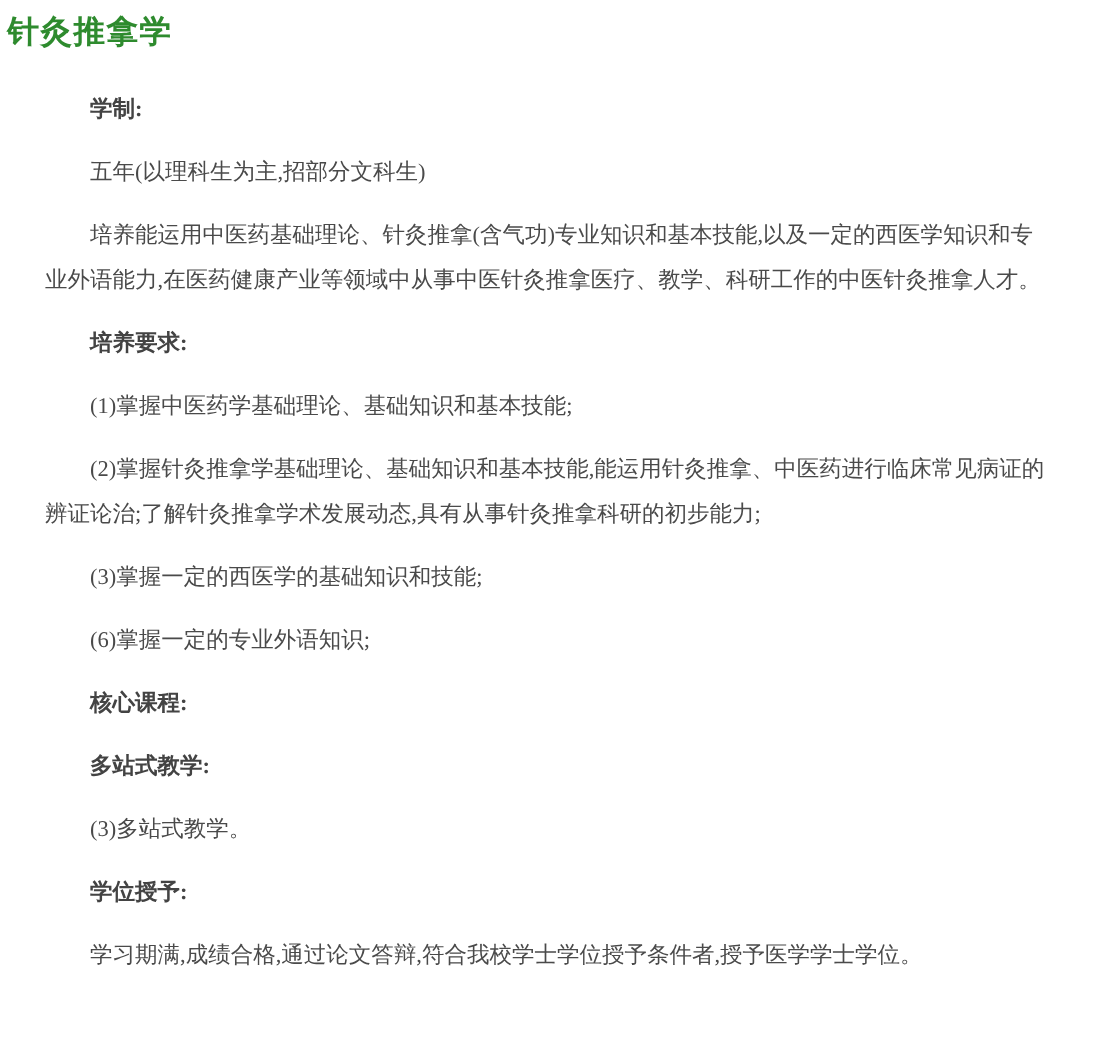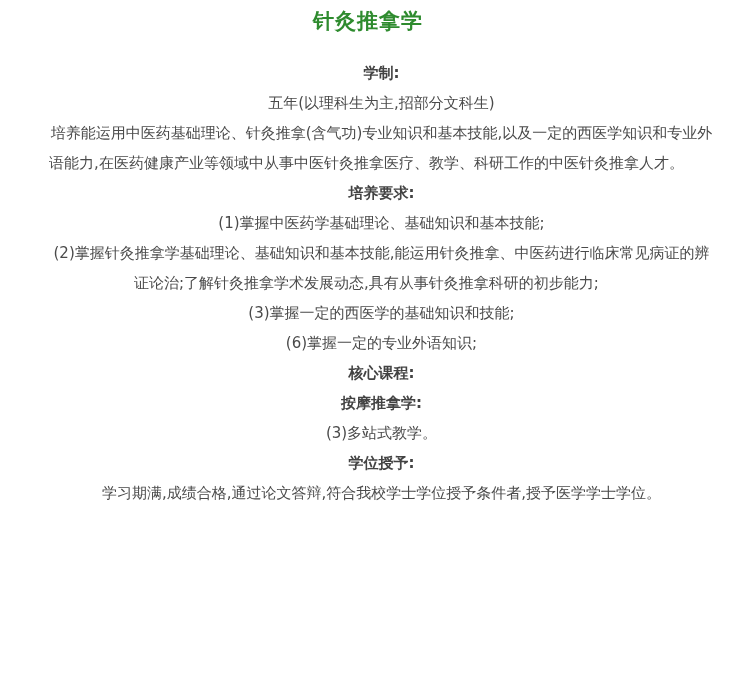--- a/index.html
+++ b/index.html
@@ -12,40 +12,40 @@
     height: 694px;
     overflow: hidden;
     font-family: "DejaVu Sans", "Liberation Sans", sans-serif;
   }
   .page {
     box-sizing: border-box;
     width: 731px;
     height: 694px;
     padding: 8px 0 0 5px;
     background: var(--bg-color, #ffffff);
-    text-align: center;
   }
   .title {
     margin: 0 0 24px 0;
     font-size: 21px;
     line-height: 26px;
     font-weight: bold;
     color: var(--title-color, #2e8b2e);
     letter-spacing: 1px;
   }
   .content {
     padding: 0 16px 0 13px;
     font-size: 15px;
     color: var(--body-color, #4a4a4a);
   }
   .content p {
-    margin: 0;
+    margin: 12px;
     line-height: 30px;
     text-indent: 30px;
     word-break: break-all;
+    font-family: Liberation Serif, serif;
   }
   .content p.heading {
     font-weight: bold;
     color: var(--heading-color, #434343);
   }
 </style>
 </head>
 <body>
 
 <div class="page">
@@ -68,21 +68,21 @@
       <p>(2)掌握针灸推拿学基础理论、基础知识和基本技能,能运用针灸推拿、中医药进行临床常见病证的辨证论治;了解针灸推拿学术发展动态,具有从事针灸推拿科研的初步能力;</p>
       <p>(3)掌握一定的西医学的基础知识和技能;</p>
       <p>(6)掌握一定的专业外语知识;</p>
     </section>
 
     <section>
       <p class="heading">核心课程:</p>
     </section>
 
     <section>
-      <p class="heading">按摩推拿学:</p>
+      <p class="heading">多站式教学:</p>
       <p>(3)多站式教学。</p>
     </section>
 
     <section>
       <p class="heading">学位授予:</p>
       <p>学习期满,成绩合格,通过论文答辩,符合我校学士学位授予条件者,授予医学学士学位。</p>
     </section>
 
   </div>
 </div>

